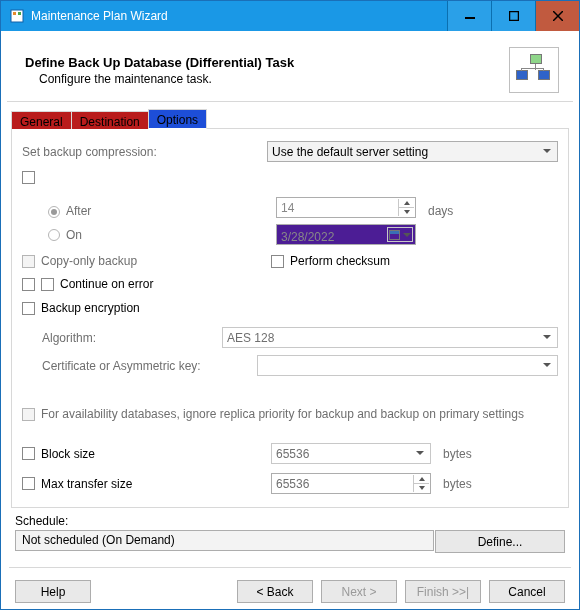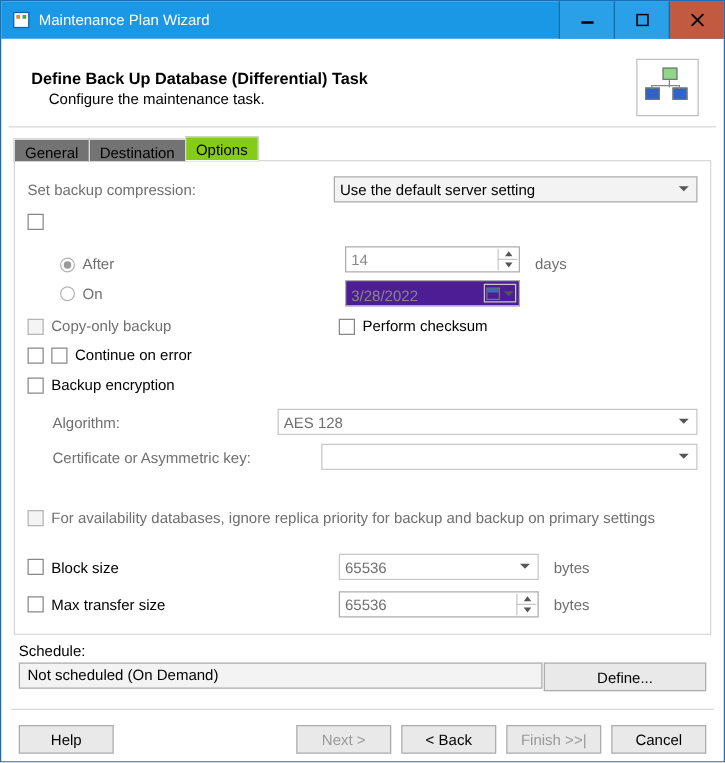--- a/index.html
+++ b/index.html
@@ -23,23 +23,23 @@
   .header-icon .sq.b { left:6px; top:22px; background:#2f63c9;}
   .header-icon .sq.c { left:28px; top:22px; background:#2f63c9;}
   .header-icon .ln { position:absolute; background:#888;}
   .header-icon .ln.v1 { left:25px; top:16px; width:1px; height:6px;}
   .header-icon .ln.h  { left:11px; top:20px; width:22px; height:1px;}
   .header-icon .ln.v2 { left:11px; top:20px; width:1px; height:3px;}
   .header-icon .ln.v3 { left:33px; top:20px; width:1px; height:3px;}
   .sep { border-top:1px solid #d8d8d8; margin: 0 6px;}
   .panel { margin: 6px 10px 0 10px; border:1px solid #d8d8d8; height:380px; position:relative; }
   .tabs { position:absolute; top:-20px; left:-1px; display:flex;}
-  .tab { border:1px solid #d8d8d8; border-bottom:none; padding: 2px 8px; background:#84cc16; margin-right:-1px; color:#000; height:20px; line-height:16px;}
+  .tab { border:1px solid #d8d8d8; border-bottom:none; padding: 2px 8px; background:#1d4ed8; margin-right:-1px; color:#000; height:20px; line-height:16px;}
   .tab.active { border-bottom:1px solid #fff; z-index:2; position:relative;}
-  .tab.inactive { background:#737373; top:2px; position:relative; height:18px;}
+  .tab.inactive { background:#b91c1c; top:2px; position:relative; height:18px;}
   .panel-row { position:absolute; left:10px; right:10px; display:flex; align-items:center;}
   .lbl { color:#6f6f6f; }
   .lbl.enabled { color:#000;}
   .chk { width:13px; height:13px; border:1px solid #888; margin-right:6px; background:#fff; display:inline-block; flex:0 0 13px;}
   .chk.disabled { border-color:#b5b5b5; background:#f4f4f4;}
   .radio { width:12px; height:12px; border:1px solid #888; border-radius:50%; margin-right:6px; display:inline-block; position:relative; flex:0 0 12px;}
   .radio.disabled { border-color:#b5b5b5;}
   .radio.disabled.selected::after { content:""; position:absolute; left:2px; top:2px; width:6px; height:6px; background:#9a9a9a; border-radius:50%;}
   .select { border:1px solid #adadad; height:21px; background:#f3f3f3; display:flex; align-items:center; padding:0 4px; position:relative;}
   .select .arrow { position:absolute; right:6px; top:7px;}
@@ -236,18 +236,18 @@
     <div class="sched-row">
       <div class="sched-input">Not scheduled (On Demand)</div>
       <div class="btn" style="min-width:130px;">Define...</div>
     </div>
   </div>
 
   <div class="footer-sep"></div>
   <div class="footer">
     <div class="btn">Help</div>
     <div class="spacer"></div>
+    <div class="btn">&lt; Back</div>
     <div class="btn disabled">Next &gt;</div>
-    <div class="btn">&lt; Back</div>
     <div class="btn disabled">Finish &gt;&gt;|</div>
     <div class="btn">Cancel</div>
   </div>
 </div>
 
 </body></html>

